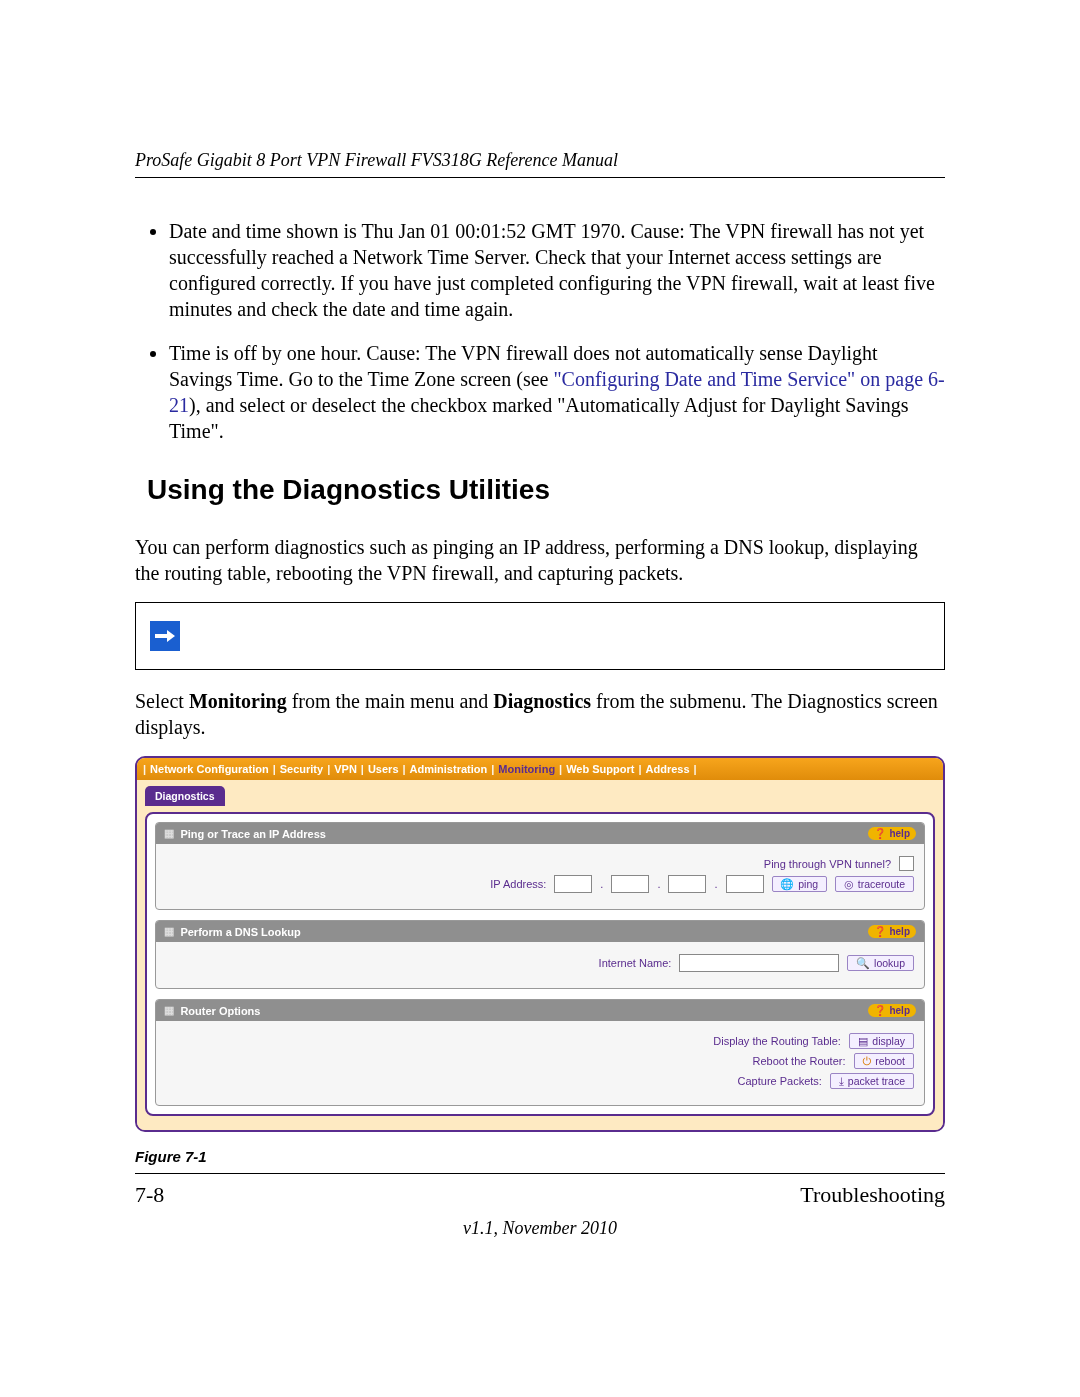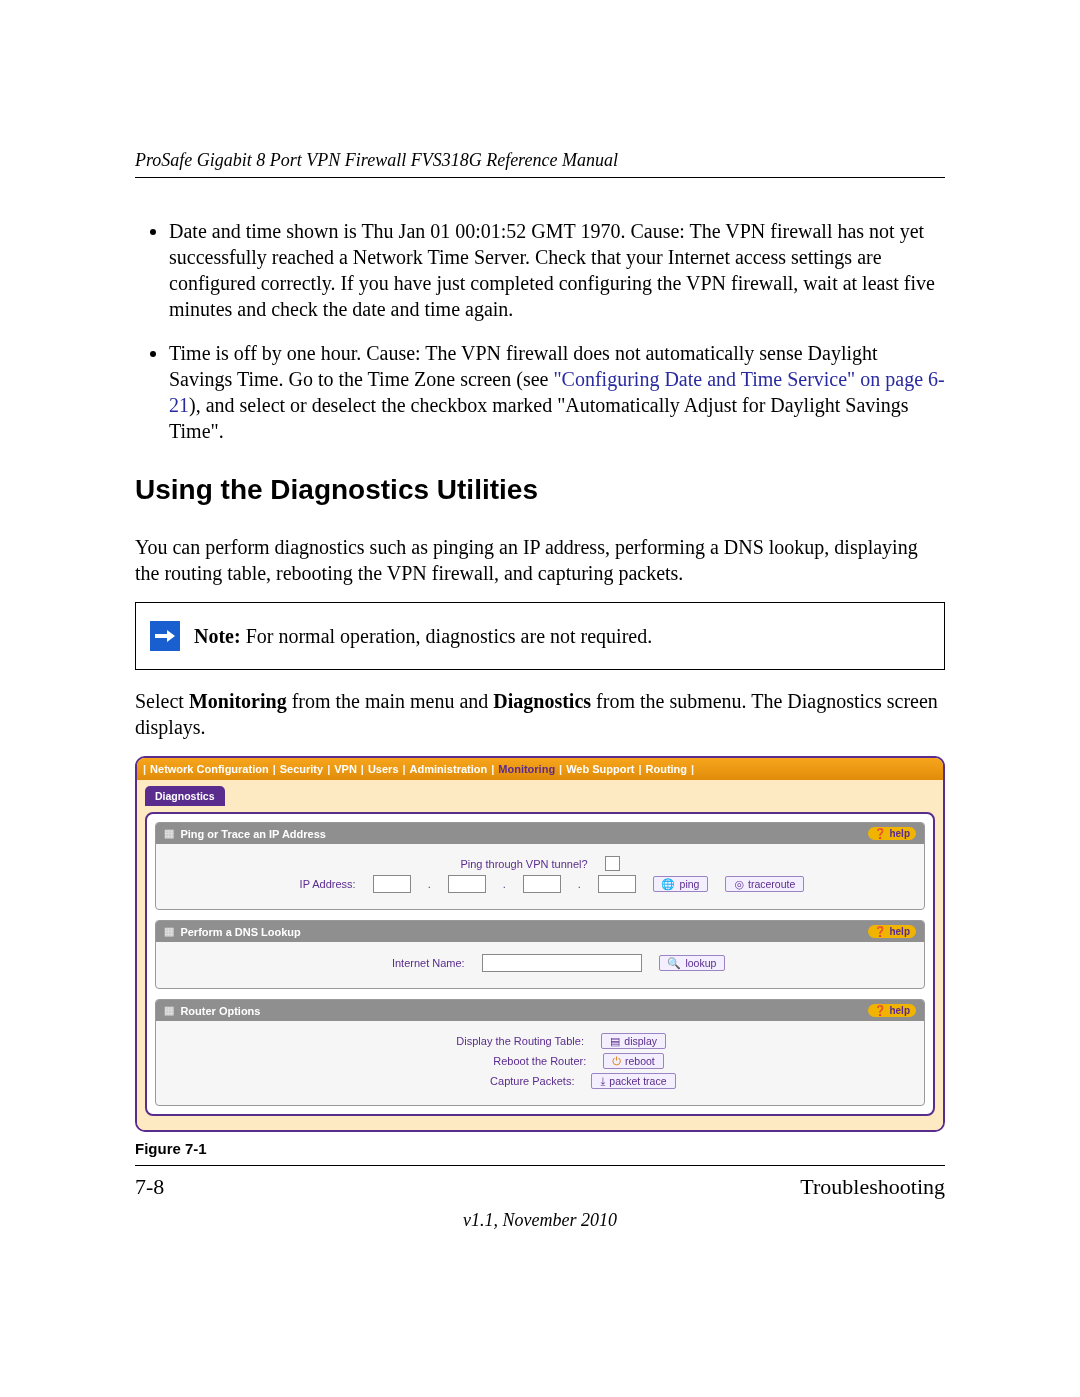--- a/index.html
+++ b/index.html
@@ -35,21 +35,21 @@
     line-height: 1.3;
     margin-bottom: 18px;
   }
   .xref {
     color: #2a2aa0;
   }
   h2.section {
     font-family: Arial, Helvetica, sans-serif;
     font-weight: bold;
     font-size: 28px;
-    margin: 30px 0 28px 0;
+    margin: 30px 0 28px 12px;
   }
   .para {
     font-size: 20px;
     line-height: 1.3;
     margin-bottom: 16px;
   }
   .note-box {
     border: 1px solid #000;
     display: flex;
     align-items: center;
@@ -154,22 +154,22 @@
     cursor: pointer;
   }
   .field-body {
     padding: 8px 10px 12px 10px;
     color: #5a2c8e;
     font-size: 11px;
   }
   .form-row {
     display: flex;
     align-items: center;
-    justify-content: center;
-    gap: 17px;
+    justify-content: flex-end;
+    gap: 8px;
     margin: 4px 0;
   }
   .lbl { min-width: 170px; text-align: right; color: #5a2c8e; font-weight: 500;}
   .txt-in {
     border: 1px solid #888;
     height: 18px;
     width: 38px;
     font-size: 11px;
     padding: 0 2px;
     box-sizing: border-box;
@@ -192,22 +192,23 @@
   .chk {
     width: 13px; height: 13px;
     border: 1px solid #888;
     background: #fff;
     display: inline-block;
   }
   .figure-caption {
     font-family: Arial, Helvetica, sans-serif;
     font-weight: bold;
     font-size: 15px;
-    margin-top: 8px;
+    margin-top: 16px;
     margin-bottom: 8px;
+    font-style: italic;
   }
   .foot-rule { border-top: 1.5px solid #000; margin-top: 6px; padding-top: 8px; }
   .foot-row {
     display: flex;
     justify-content: space-between;
     font-size: 22px;
   }
   .foot-center {
     text-align: center;
     font-style: italic;
@@ -235,23 +236,20 @@
   <h2 class="section">Using the Diagnostics Utilities</h2>
 
   <div class="para">You can perform diagnostics such as pinging an IP address, performing a DNS lookup, displaying the routing table, rebooting the VPN firewall, and capturing packets.</div>
 
   <div class="note-box">
     <div class="note-icon">
       <svg width="22" height="16" viewBox="0 0 22 16">
           <path d="M1 6 H13 V2 L21 8 L13 14 V10 H1 Z" fill="#fff"></path>
         </svg>
     </div>
-    <div class="note-text">
-      <b>Note:</b><span> For normal operation, diagnostics are not required.</span>
-    </div>
   </div>
 
   <div class="para">
     <span>Select </span><b>Monitoring</b><span> from the main menu and </span><b>Diagnostics</b><span> from the submenu. The Diagnostics screen displays.</span>
   </div>
 
   <div class="ui-frame">
 
     <div class="menu-bar">
       <span class="sep">|</span>
@@ -262,21 +260,21 @@
       <span class="menu-item">VPN</span>
       <span class="sep">|</span>
       <span class="menu-item">Users</span>
       <span class="sep">|</span>
       <span class="menu-item">Administration</span>
       <span class="sep">|</span>
       <span class="menu-item active">Monitoring</span>
       <span class="sep">|</span>
       <span class="menu-item">Web Support</span>
       <span class="sep">|</span>
-      <span class="menu-item">Routing</span>
+      <span class="menu-item">Address</span>
       <span class="sep">|</span>
     </div>
 
 
     <div class="ui-body">
       <div class="tab-strip">
         <span class="tab">Diagnostics</span>
       </div>
 
       <div class="panel">

